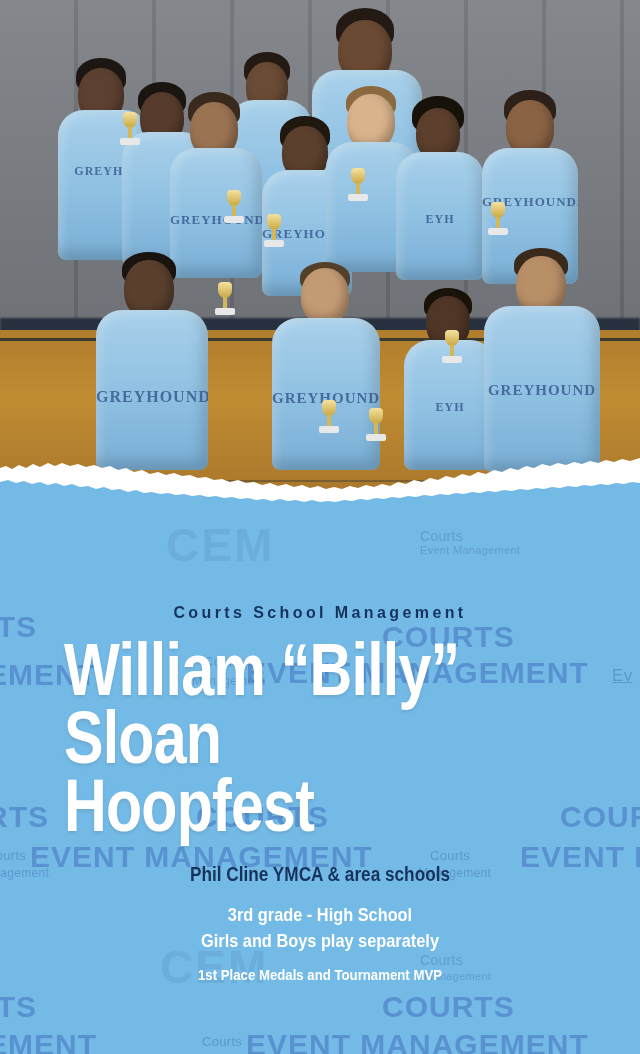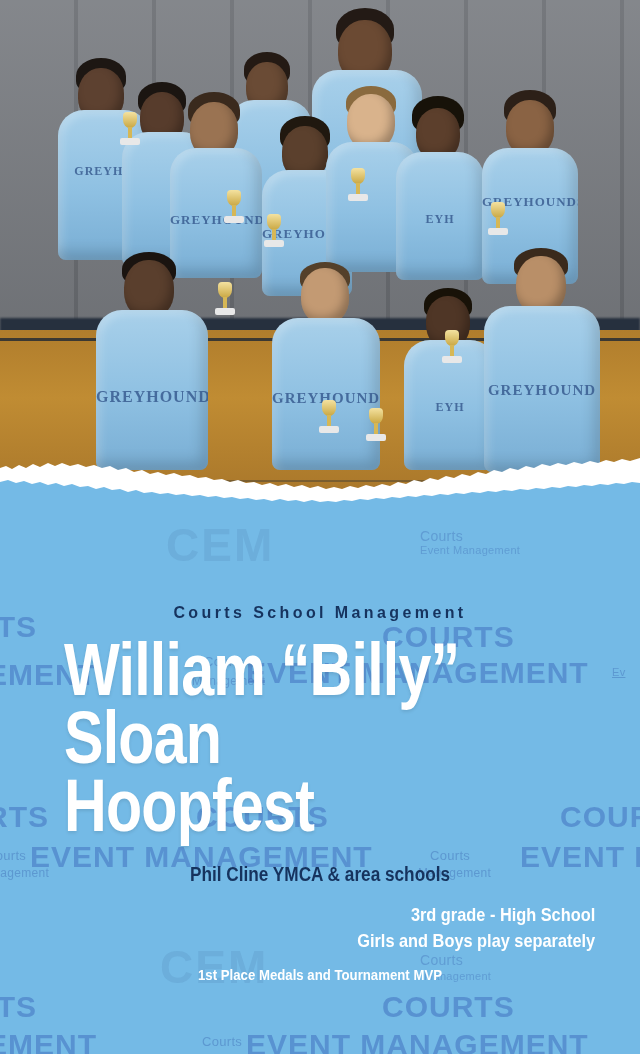--- a/index.html
+++ b/index.html
@@ -148,21 +148,21 @@
   }
 
   #venue {
     position:absolute; top:363px; left:0; width:640px; text-align:center;
     color:#16335e; font-weight:bold; font-size:20px;
     transform:scaleX(.86);
     font-family:"Liberation Sans", sans-serif;
   }
 
   #divisions {
-    position:absolute; top:402px; left:0; width:640px; text-align:right;
+    position:absolute; top:402px; left:0; width:640px; text-align:center;
   }
   .division-line {
     color:#ffffff; font-weight:bold; font-size:19px; line-height:1.35;
     transform:scaleX(.86);
     font-family:"Liberation Sans", sans-serif;
   }
 
   #awards {
     position:absolute; top:466px; left:0; width:640px; text-align:center;
     color:#ffffff; font-weight:bold; font-size:15px;
@@ -343,21 +343,21 @@
     <div class="wm wm-cem" style="left:166px;top:18px;">CEM</div>
     <div class="wm wm-small" style="left:420px;top:28px;font-size:14px;opacity:.36;">Courts</div>
     <div class="wm wm-small" style="left:420px;top:44px;font-size:11px;opacity:.36;">Event Management</div>
 
     <div class="wm wm-big" style="left:-26px;top:110px;">RTS</div>
     <div class="wm wm-big" style="left:382px;top:120px;">COURTS</div>
     <div class="wm wm-small" style="left:204px;top:154px;font-size:13px;">Courts</div>
     <div class="wm wm-small" style="left:192px;top:174px;font-size:12px;">Management</div>
     <div class="wm wm-big" style="left:-60px;top:158px;">AGEMENT</div>
     <div class="wm wm-big" style="left:246px;top:156px;">EVENT MANAGEMENT</div>
-    <div class="wm wm-small" style="left:612px;top:166px;font-size:11px;text-decoration:underline;">Ev</div>
+    <div class="wm wm-small" style="left:612px;top:166px;font-size:17px;text-decoration:underline;">Ev</div>
 
     <div class="wm wm-big" style="left:-14px;top:300px;">RTS</div>
     <div class="wm wm-big" style="left:196px;top:300px;">COURTS</div>
     <div class="wm wm-big" style="left:560px;top:300px;">COURTS</div>
     <div class="wm wm-big" style="left:30px;top:340px;">EVENT MANAGEMENT</div>
     <div class="wm wm-big" style="left:520px;top:340px;">EVENT MANAGEMENT</div>
     <div class="wm wm-small" style="left:-14px;top:348px;font-size:13px;">Courts</div>
     <div class="wm wm-small" style="left:-24px;top:366px;font-size:12px;">Management</div>
     <div class="wm wm-small" style="left:430px;top:348px;font-size:13px;">Courts</div>
     <div class="wm wm-small" style="left:418px;top:366px;font-size:12px;">Management</div>

